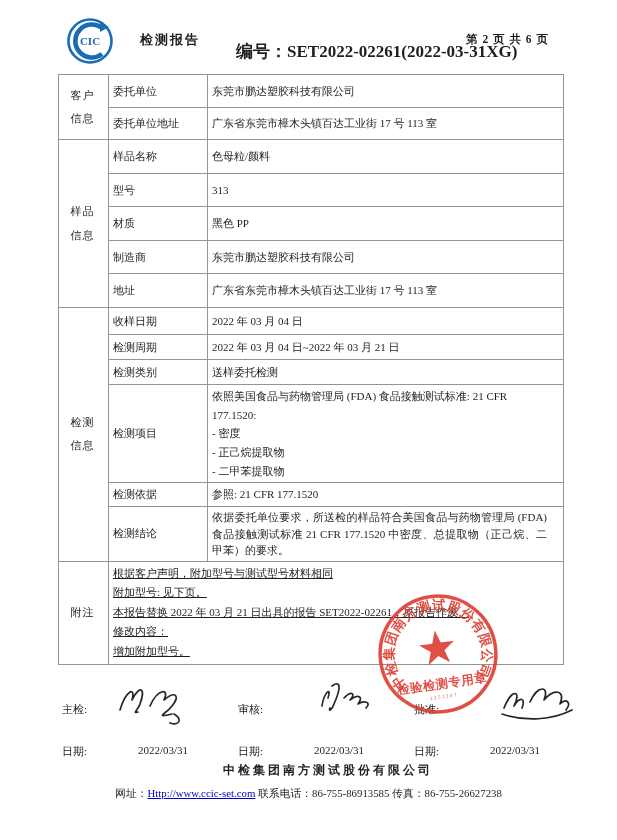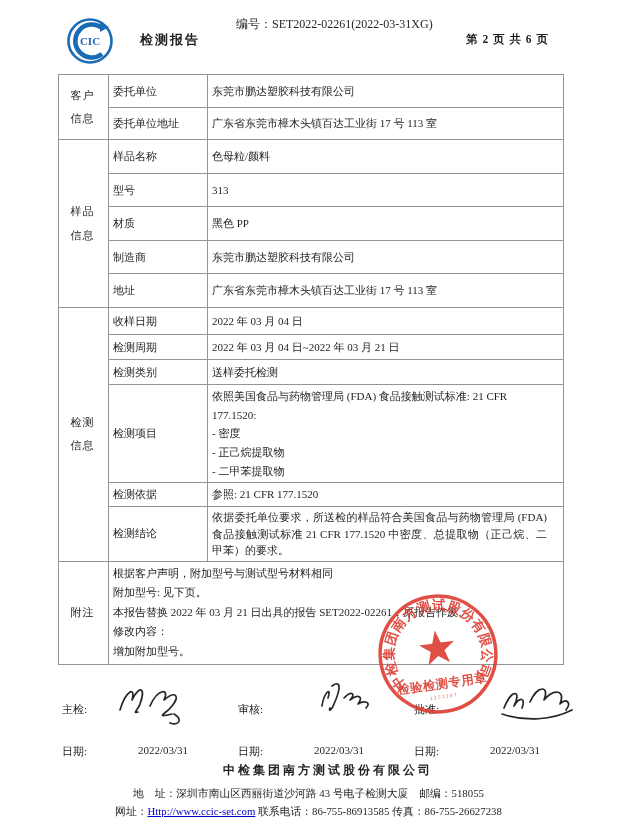--- a/index.html
+++ b/index.html
@@ -5,37 +5,37 @@
   html,body{margin:0;padding:0;}
   body{
     width:617px;height:840px;position:relative;background:#ffffff;
     font-family:"Liberation Serif","DejaVu Serif",serif;
     color:#1f1f1f;font-size:11px;overflow:hidden;
   }
   
   .header{position:absolute;left:0;top:0;width:617px;height:74px;text-align:center;}
   .logo{position:absolute;left:60px;top:15px;width:64px;height:52px;}
   .rpt-title{position:absolute;left:140px;top:31px;font-size:13px;font-weight:bold;letter-spacing:2px;}
-  .rpt-no{position:absolute;left:236px;top:16px;font-size:12px;font-weight:normal;}
+  .rpt-no{position:absolute;left:236px;top:40px;font-size:17px;font-weight:bold;}
   .page-info{position:absolute;left:466px;top:32px;font-size:11.5px;font-weight:bold;letter-spacing:1px;white-space:nowrap;}
   
   table.rpt{
     position:absolute;left:58px;top:74px;width:505px;
     border-collapse:collapse;table-layout:fixed;
   }
   table.rpt td{
     border:1px solid #949494;vertical-align:middle;
     font-size:11px;overflow:hidden;padding:2px 4px;
   }
   td.sec{text-align:left;padding:0;}
   td.sec .secw{width:2.35em;margin:0 auto;word-break:break-all;line-height:2.1;letter-spacing:1px;}
   td.lbl{padding-left:10px;}
   td.val{padding-left:12px;line-height:1.7;}
   td.val.tight{line-height:1.5;padding-right:16px;text-align:justify;margin-left:38px;}
-  td.noteCell{padding-left:10px;line-height:1.78;vertical-align:middle;}
+  td.noteCell{padding-left:10px;line-height:1.78;vertical-align:middle;text-decoration:underline;}
   
   .stamp{position:absolute;left:376px;top:592px;width:124px;height:124px;
          transform:rotate(-8deg);opacity:.9;z-index:6;pointer-events:none;}
   .stamp svg{width:100%;height:100%;}
   .ring-ch{font-size:13px;font-weight:bold;fill:currentColor;}
   .stamp-sub{font-size:12px;font-weight:bold;fill:currentColor;letter-spacing:.5px;}
   .stamp-serial{font-size:4.6px;fill:currentColor;letter-spacing:1.6px;}
   
   .signoff{position:absolute;left:58px;top:678px;width:505px;height:100px;}
   .sig-col{position:absolute;top:0;width:172px;height:100px;}
@@ -221,18 +221,17 @@
         <path d="M44 36 C68 44 94 42 114 32"></path>
       </svg>
     </span>
     <span class="sig-date-lbl">日期:</span>
     <span class="sig-date">2022/03/31</span>
   </div>
 </div>
 
 <div class="footer">
   <div class="f-company">中检集团南方测试股份有限公司</div>
-  <div class="f-line"><span>地　址：深圳市南山区西丽街道沙河路 43 号电子检测大厦　邮编：518055</span></div>
   <div class="f-line">
     <span>网址：</span><span class="f-link" style="color: rgb(0, 0, 204);">Http://www.ccic-set.com</span>
     <span>联系电话：86-755-86913585 传真：86-755-26627238</span>
   </div>
 </div>
 
 </body></html>

